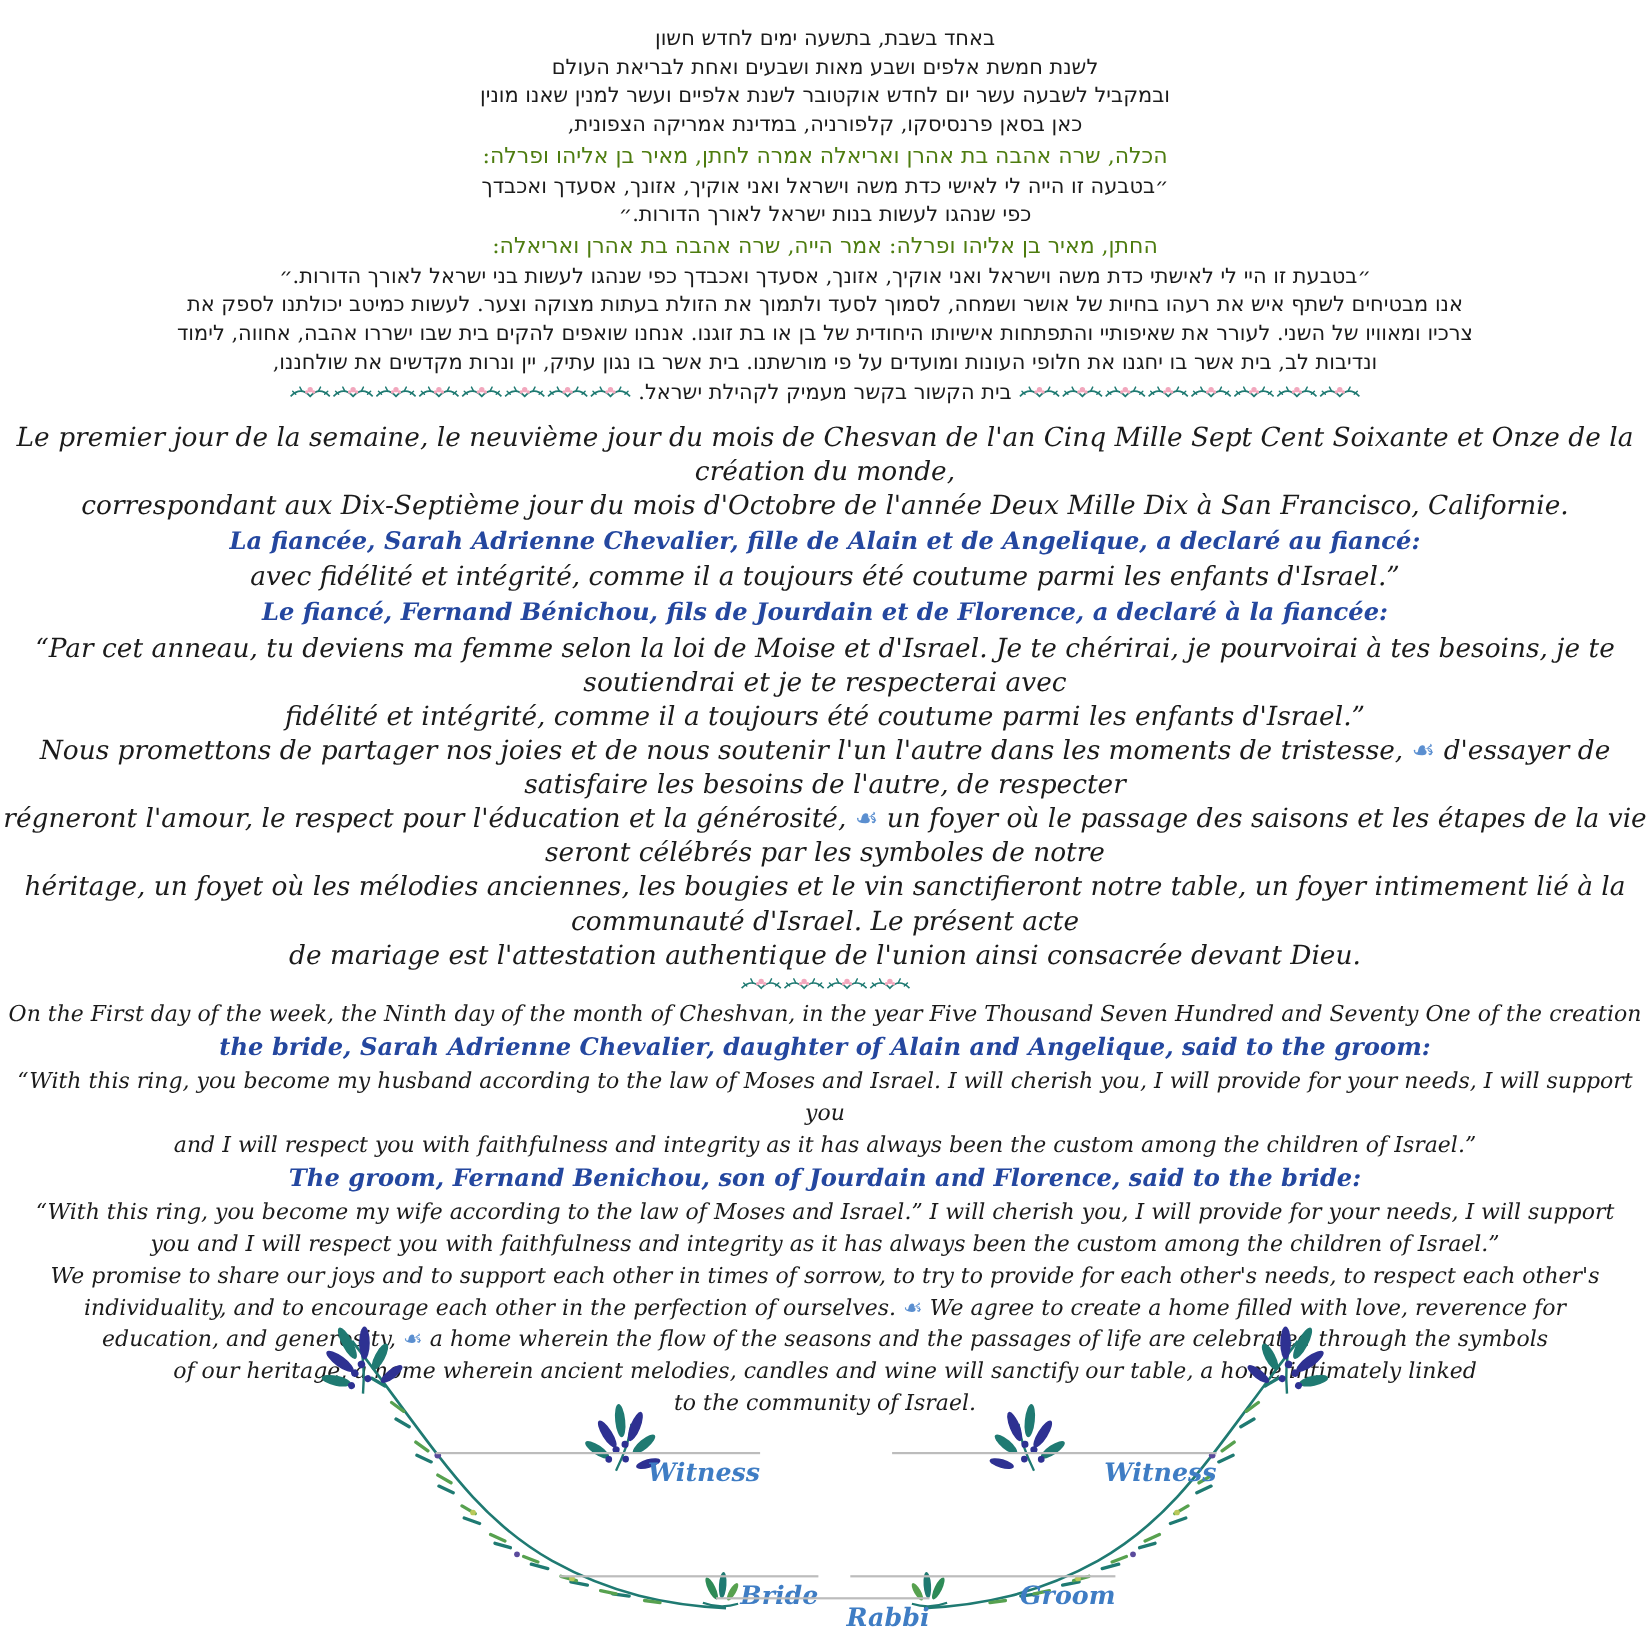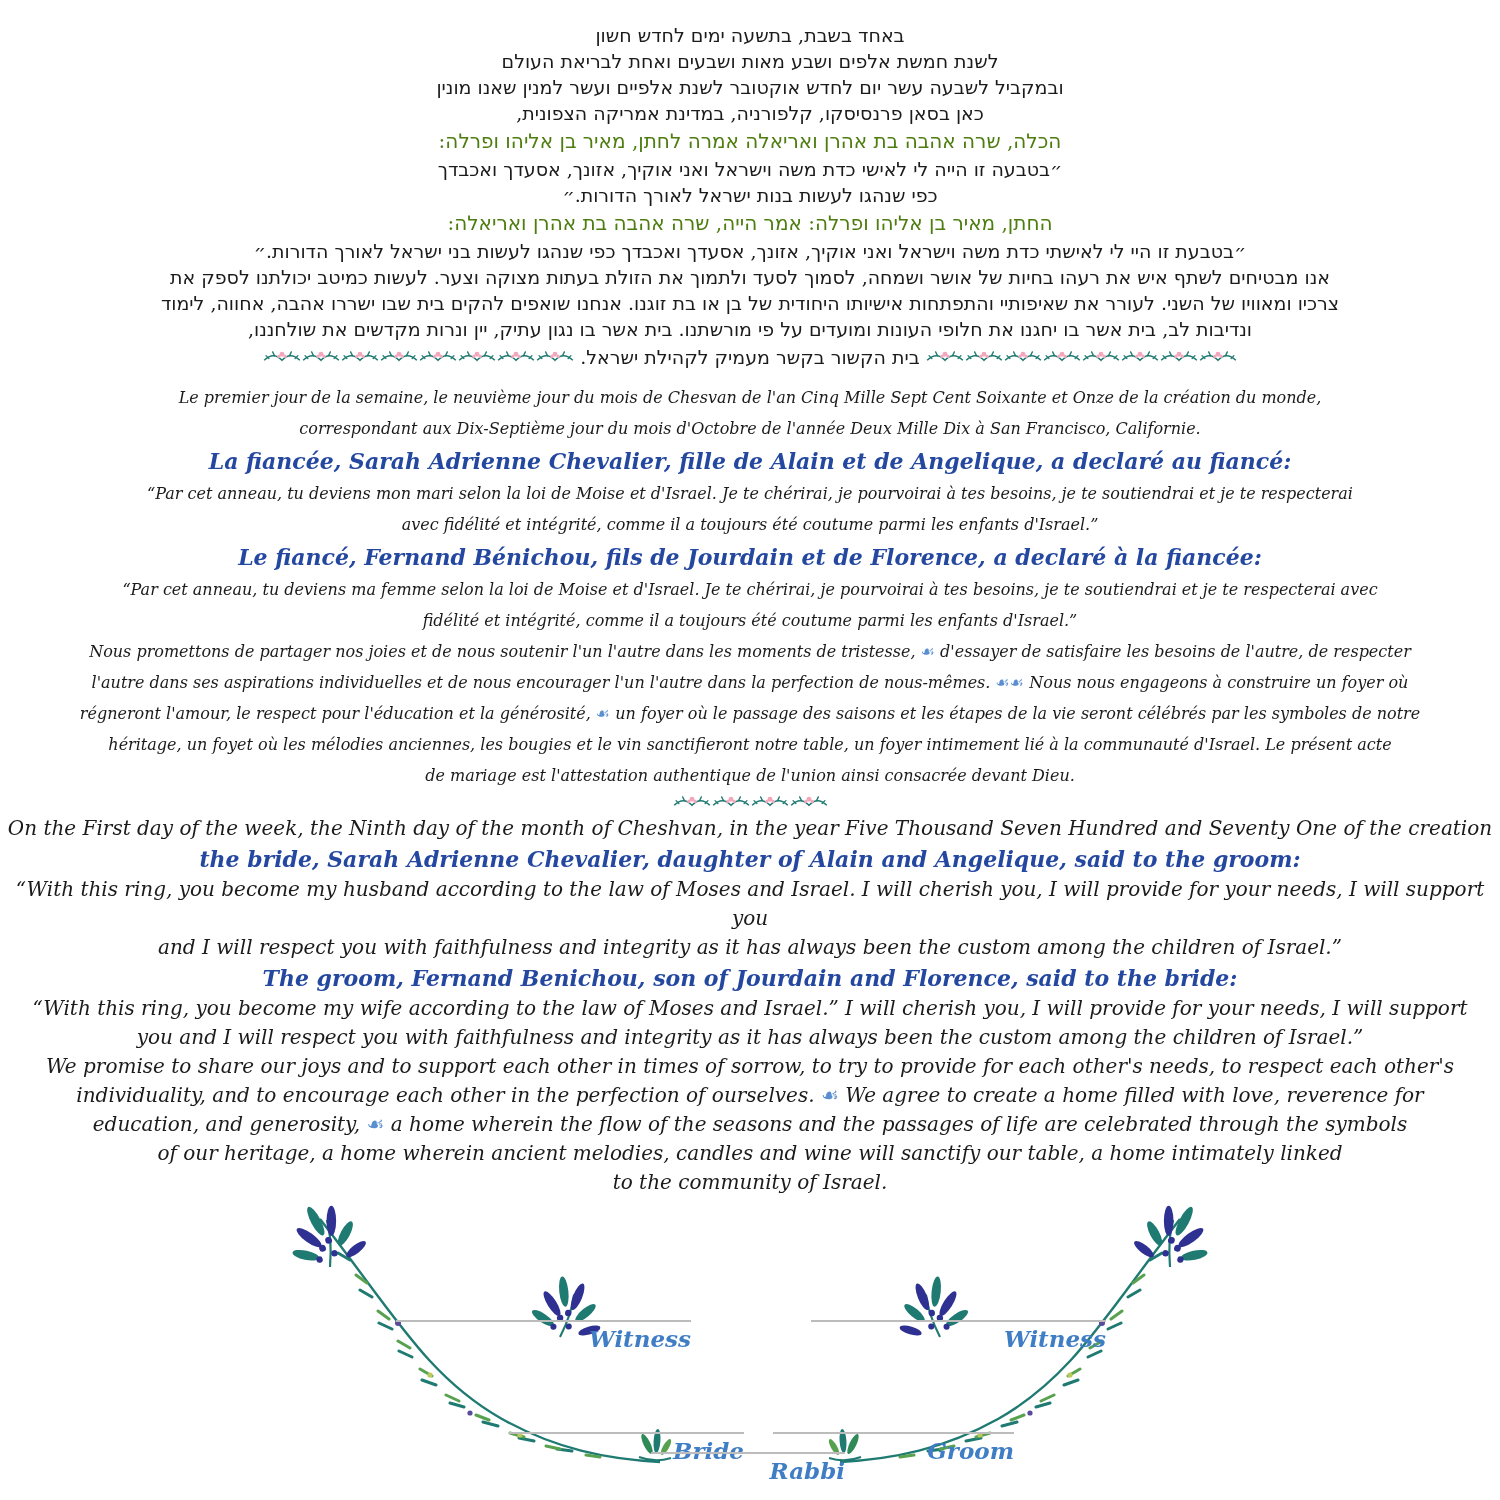--- a/index.html
+++ b/index.html
@@ -12,21 +12,21 @@
 
   
   .heb{margin-top:22px;direction:rtl;
     font-family:"DejaVu Serif","DejaVu Sans", serif;}
   .heb .line{font-size:19px;line-height:26px;}
   .heb .heading{font-size:20px;line-height:30px;font-weight:normal;color:#4d7c0f;}
 
   
   .script{font-family:"DejaVu Serif","Liberation Serif", serif;font-style:italic;}
   .fr{margin-top:12px;}
-  .fr .line{font-size:16px;line-height:31px;}
+  .fr .line{font-size:24px;line-height:31px;}
   .fr .heading{font-size:22px;line-height:34px;font-weight:bold;color:#24479f;}
   .en{margin-top:4px;}
   .en .line{font-size:20px;line-height:29px;}
   .en .heading{font-size:22px;line-height:32px;font-weight:bold;color:#24479f;}
 
   .flourish{color:#5b8fd0;font-style:normal;font-family:"DejaVu Sans", sans-serif;}
 
   
   .divider-row{display:flex;align-items:center;justify-content:center;gap:6px;margin-top:2px;}
   .motif-row{display:inline-flex;gap:1px;align-items:center;}
@@ -162,27 +162,25 @@
             <use href="#motif"></use>
           </svg>
       </span>
     </div>
   </div>
 
   <div class="script fr">
     <div class="line">Le premier jour de la semaine, le neuvième jour du mois de Chesvan de l'an Cinq Mille Sept Cent Soixante et Onze de la création du monde,</div>
     <div class="line">correspondant aux Dix-Septième jour du mois d'Octobre de l'année Deux Mille Dix  à San Francisco, Californie.</div>
     <div class="heading">La fiancée, Sarah Adrienne Chevalier, fille de Alain et de Angelique, a declaré au fiancé:</div>
-    <div class="line">“Par cet anneau, tu deviens mon mari selon la loi de Moise et d'Israel. Je te chérirai, je pourvoirai à tes besoins, je te soutiendrai et je te respecterai</div>
     <div class="line">avec fidélité et intégrité, comme il a toujours été coutume parmi les enfants d'Israel.”</div>
     <div class="heading">Le fiancé, Fernand Bénichou, fils de Jourdain et de Florence, a declaré à la fiancée:</div>
     <div class="line">“Par cet anneau, tu deviens ma femme selon la loi de Moise et d'Israel. Je te chérirai, je pourvoirai à tes besoins, je te soutiendrai et je te respecterai avec</div>
     <div class="line">fidélité et intégrité, comme il a toujours été coutume parmi les enfants d'Israel.”</div>
     <div class="line">Nous promettons de partager nos joies et de nous soutenir l'un l'autre dans les moments de tristesse, <span class="flourish">☙</span> d'essayer de satisfaire les besoins de l'autre, de respecter</div>
-    <div class="line">l'autre dans ses aspirations individuelles et de nous encourager l'un l'autre dans la perfection de nous-mêmes. <span class="flourish">☙</span><span class="flourish">☙</span> Nous nous engageons à construire un foyer où</div>
     <div class="line">régneront l'amour, le respect pour l'éducation et la générosité, <span class="flourish">☙</span> un foyer où le passage des saisons et les étapes de la vie seront célébrés par les symboles de notre</div>
     <div class="line">héritage, un foyet où les mélodies anciennes, les bougies et le vin  sanctifieront notre table, un foyer intimement lié à la communauté d'Israel. Le présent acte</div>
     <div class="line">de mariage est l'attestation authentique de l'union ainsi consacrée devant Dieu.</div>
   </div>
 
   <div class="center-divider">
     <svg class="m" viewBox="0 0 40 16">
         <use href="#motif"></use>
       </svg>
     <svg class="m" viewBox="0 0 40 16">

